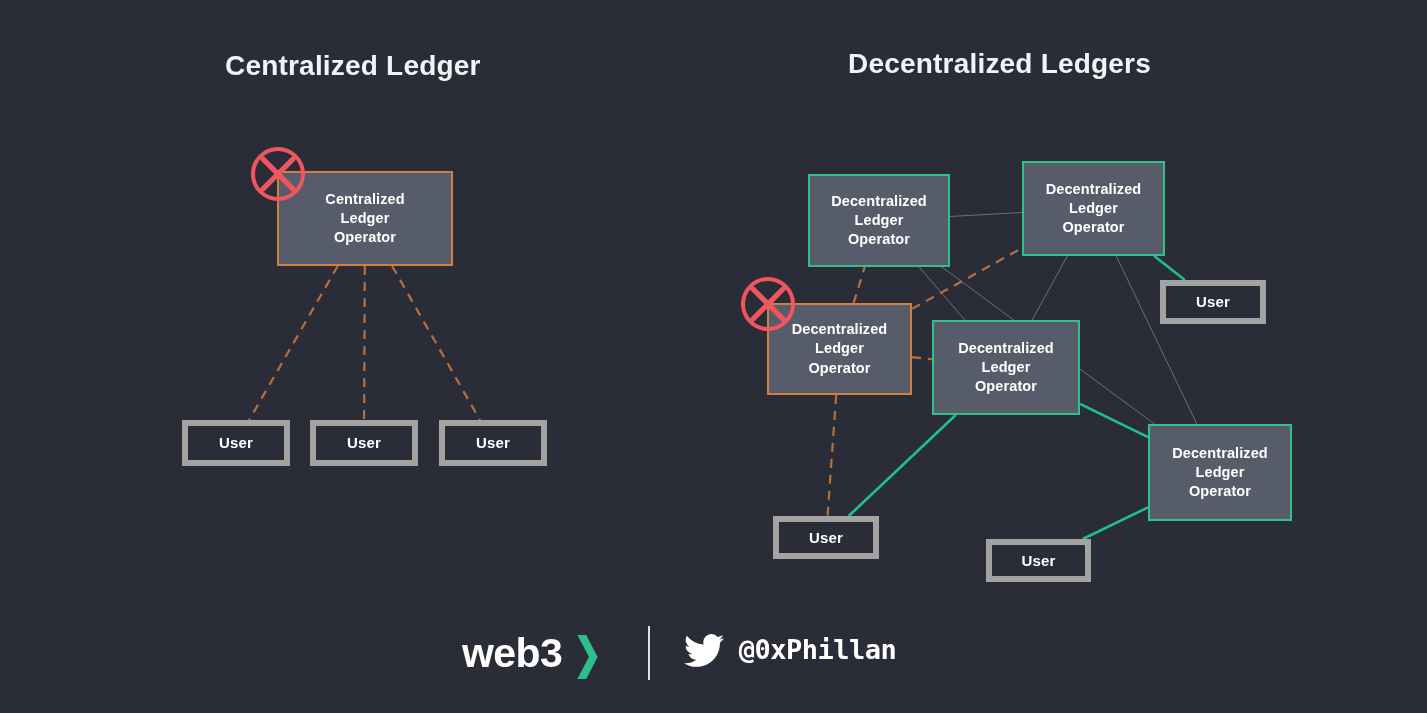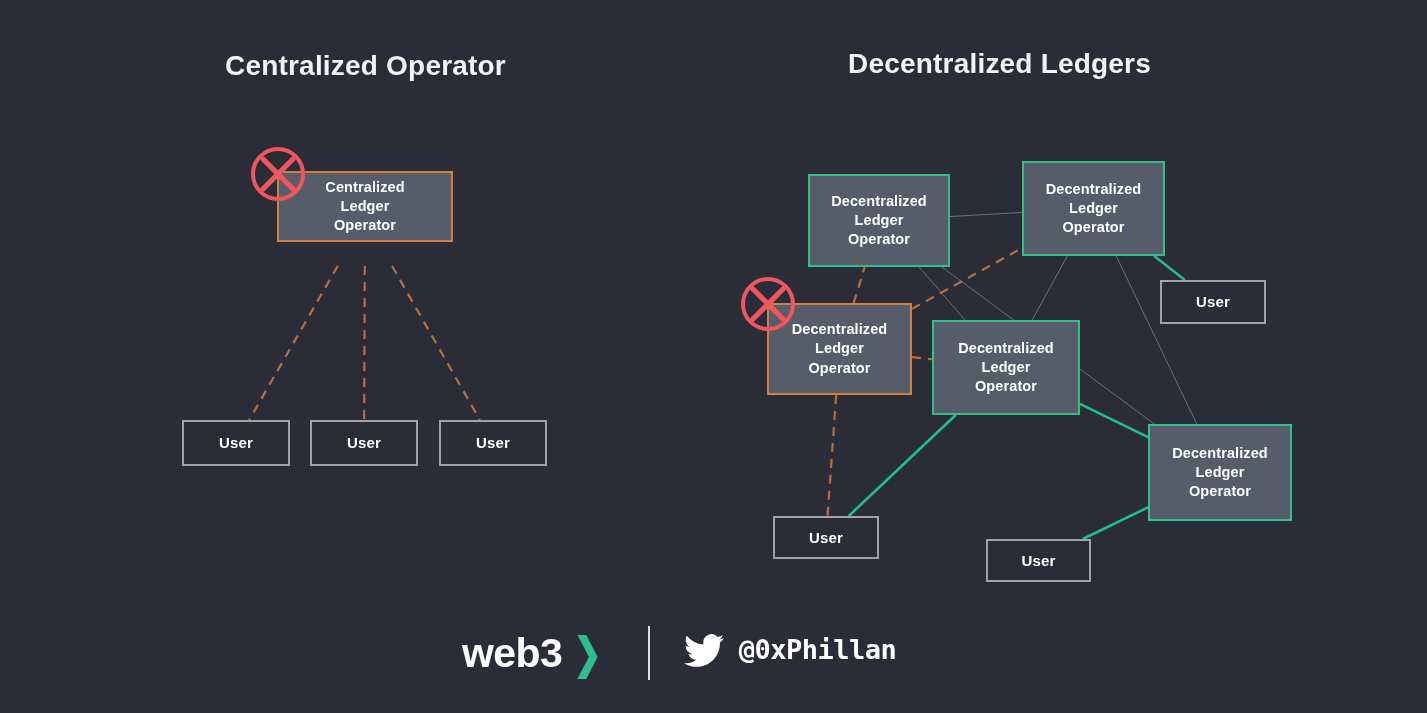--- a/index.html
+++ b/index.html
@@ -56,21 +56,21 @@
     background: #565c69;
     border: 2px solid #31c08a;
     font-size: 14.5px;
     color: #ffffff;
   }
   .node-operator.flagged {
     border-color: #d1803f;
   }
   .node-user {
     background: transparent;
-    border: 2px solid #a3a3a3;
+    border: 6px solid #a3a3a3;
     font-size: 15px;
     color: #ffffff;
   }
 
   .xmark {
     position: absolute;
     border-radius: 50%;
     box-sizing: border-box;
     border: 4px solid #f0565e;
   }
@@ -133,21 +133,21 @@
     letter-spacing: 1px;
     white-space: nowrap;
     font-family: "DejaVu Sans", sans-serif;
   }
 </style>
 </head>
 <body>
 
 <div id="stage">
 
-  <div class="panel-title" id="title-left">Centralized Operator</div>
+  <div class="panel-title" id="title-left">Centralized Ledger</div>
 
   <div class="panel-title" id="title-right">Decentralized Ledgers</div>
 
   <svg id="wires" viewBox="0 0 1427 713" preserveAspectRatio="none">
       <line x1="337.70601336302894" y1="266" x2="249.2160356347439" y2="420" stroke="#b5703c" stroke-width="2.2" stroke-dasharray="9 7"></line>
       <line x1="364.78841870824056" y1="266" x2="364.10244988864144" y2="420" stroke="#b5703c" stroke-width="2.2" stroke-dasharray="9 7"></line>
       <line x1="392.08240534521155" y1="266" x2="479.88641425389756" y2="420" stroke="#b5703c" stroke-width="2.2" stroke-dasharray="9 7"></line>
       <line x1="950" y1="216.52797202797203" x2="1022" y2="212.5" stroke="#9aa0ac" stroke-width="0.9" opacity="0.65"></line>
       <line x1="919.1734693877551" y1="267" x2="964.9625850340136" y2="320" stroke="#9aa0ac" stroke-width="0.9" opacity="0.65"></line>
       <line x1="941.922619047619" y1="267" x2="1154.3710317460318" y2="424" stroke="#9aa0ac" stroke-width="0.9" opacity="0.65"></line>
@@ -158,21 +158,21 @@
       <line x1="912" y1="308.8966535433071" x2="1022" y2="248.05019685039372" stroke="#b5703c" stroke-width="2.2" stroke-dasharray="9 7"></line>
       <line x1="912" y1="357.05555555555554" x2="932" y2="359.27777777777777" stroke="#b5703c" stroke-width="2.2" stroke-dasharray="9 7"></line>
       <line x1="836.2055702917772" y1="395" x2="827.5397877984085" y2="516" stroke="#b5703c" stroke-width="2.2" stroke-dasharray="9 7"></line>
       <line x1="1154.2085561497327" y1="256" x2="1184.8823529411766" y2="280" stroke="#1fc08a" stroke-width="2.6"></line>
       <line x1="955.7058823529412" y1="415" x2="848.7647058823529" y2="516" stroke="#1fc08a" stroke-width="2.6"></line>
       <line x1="1148" y1="507.4090909090909" x2="1082.84375" y2="539" stroke="#1fc08a" stroke-width="2.6"></line>
       <line x1="1148" y1="437.1728971962617" x2="1080" y2="403.80841121495325" stroke="#1fc08a" stroke-width="2.6"></line>
     </svg>
 
   <div id="nodes-layer">
-      <div class="node node-operator flagged" style="left: 277px; top: 171px; width: 176px; height: 71px;">
+      <div class="node node-operator flagged" style="left: 277px; top: 171px; width: 176px; height: 95px;">
         <span class="node-label">Centralized
 Ledger
 Operator</span>
       </div>
       <div class="node node-user" style="left: 182px; top: 420px; width: 108px; height: 46px;">
         <span class="node-label">User</span>
       </div>
       <div class="node node-user" style="left: 310px; top: 420px; width: 108px; height: 46px;">
         <span class="node-label">User</span>
       </div>

